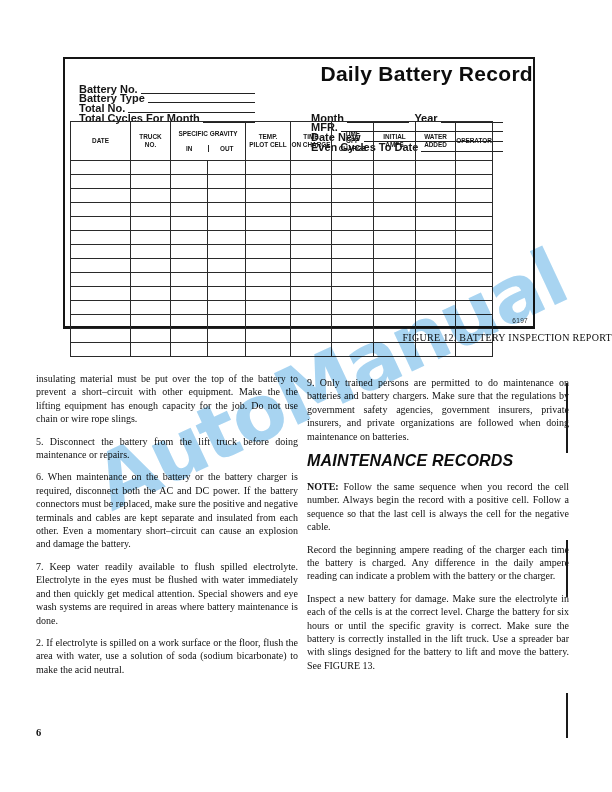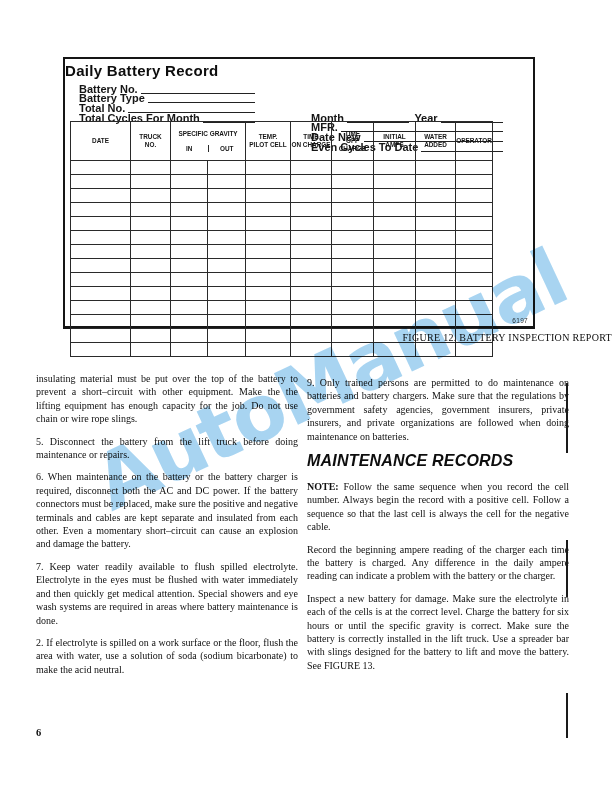--- a/index.html
+++ b/index.html
@@ -9,22 +9,22 @@
     font-family:"Liberation Serif", serif; color:#111;
   }
 
   
   .form-box {
     position:absolute; left:63px; top:57px; width:468px; height:267px;
     border:2px solid #151515; border-bottom-width:3px;
     font-family:"Liberation Sans", sans-serif;
   }
   .form-title {
-    text-align:left; margin-top:3px;
-    font-size:15px; font-weight:bold; letter-spacing:.3px; color:#0d0d0d;
+    text-align:right; margin-top:3px;
+    font-size:21px; font-weight:bold; letter-spacing:.3px; color:#0d0d0d;
   }
   .form-fields {
     position:absolute; left:14px; top:26px; right:30px; height:38px;
     display:flex;
   }
   .fields-left  { width:176px; margin-right:56px; }
   .fields-right { flex:1;margin-top:29px; }
   .field-row {
     display:flex; align-items:flex-end; height:9.7px;
     font-size:11px; font-weight:bold; color:#151515; white-space:nowrap;

